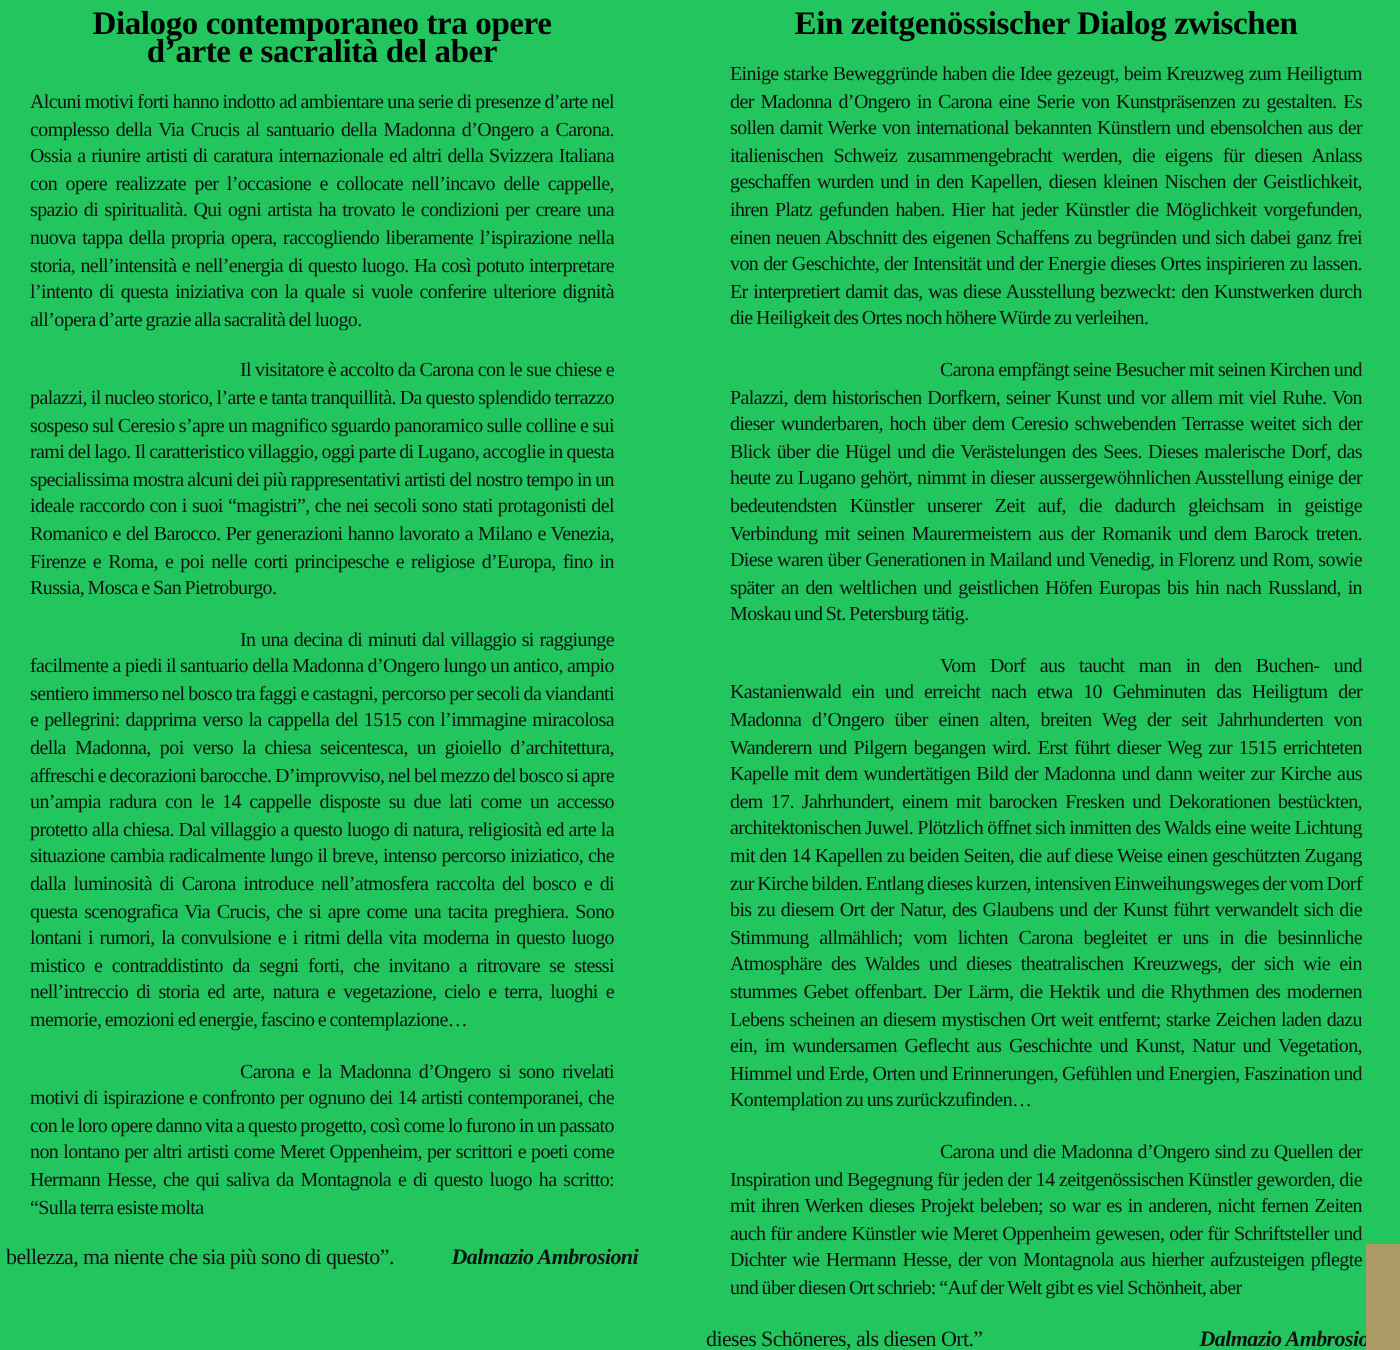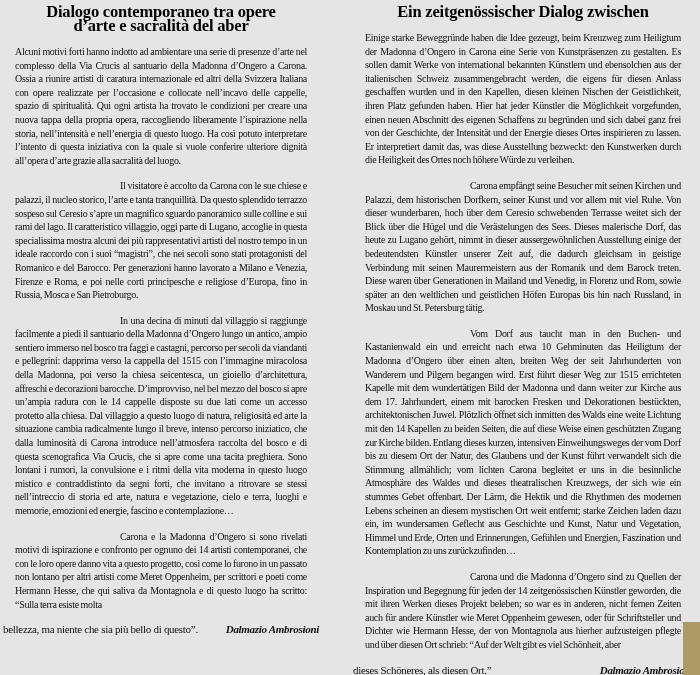--- a/index.html
+++ b/index.html
@@ -4,21 +4,21 @@
 <style>
   html, body {
     margin: 0;
     padding: 0;
     background: #ffffff;
   }
   .page {
     position: relative;
     width: 700px;
     height: 675px;
-    background: #e5e5e5;
+    background: #22c55e;
     overflow: hidden;
     font-family: "Liberation Serif", "DejaVu Serif", serif;
     color: #121212;
   }
   .columns {
     display: flex;
     padding: 5px 7px 0 3px;
     gap: 34px;
   }
   .col {
@@ -79,21 +79,21 @@
       <h1 class="article-title">
         <span class="tline">Dialogo contemporaneo tra opere</span>
         <span class="tline">d’arte e sacralità del aber</span>
       </h1>
       <div class="body-text">
         <p>Alcuni motivi forti hanno indotto ad ambientare una serie di presenze d’arte nel complesso della Via Crucis al santuario della Madonna d’Ongero a Carona. Ossia a riunire artisti di caratura internazionale ed altri della Svizzera Italiana con opere realizzate per l’occasione e collocate nell’incavo delle cappelle, spazio di spiritualità. Qui ogni artista ha trovato le condizioni per creare una nuova tappa della propria opera, raccogliendo liberamente l’ispirazione nella storia, nell’intensità e nell’energia di questo luogo. Ha così potuto interpretare l’intento di questa iniziativa con la quale si vuole conferire ulteriore dignità all’opera d’arte grazie alla sacralità del luogo.</p>
         <p class="indented">Il visitatore è accolto da Carona con le sue chiese e palazzi, il nucleo storico, l’arte e tanta tranquillità. Da questo splendido terrazzo sospeso sul Ceresio s’apre un magnifico sguardo panoramico sulle colline e sui rami del lago. Il caratteristico villaggio, oggi parte di Lugano, accoglie in questa specialissima mostra alcuni dei più rappresentativi artisti del nostro tempo in un ideale raccordo con i suoi “magistri”, che nei secoli sono stati protagonisti del Romanico e del Barocco. Per generazioni hanno lavorato a Milano e Venezia, Firenze e Roma, e poi nelle corti principesche e religiose d’Europa, fino in Russia, Mosca e San Pietroburgo.</p>
         <p class="indented">In una decina di minuti dal villaggio si raggiunge facilmente a piedi il santuario della Madonna d’Ongero lungo un antico, ampio sentiero immerso nel bosco tra faggi e castagni, percorso per secoli da viandanti e pellegrini: dapprima verso la cappella del 1515 con l’immagine miracolosa della Madonna, poi verso la chiesa seicentesca, un gioiello d’architettura, affreschi e decorazioni barocche. D’improvviso, nel bel mezzo del bosco si apre un’ampia radura con le 14 cappelle disposte su due lati come un accesso protetto alla chiesa. Dal villaggio a questo luogo di natura, religiosità ed arte la situazione cambia radicalmente lungo il breve, intenso percorso iniziatico, che dalla luminosità di Carona introduce nell’atmosfera raccolta del bosco e di questa scenografica Via Crucis, che si apre come una tacita preghiera. Sono lontani i rumori, la convulsione e i ritmi della vita moderna in questo luogo mistico e contraddistinto da segni forti, che invitano a ritrovare se stessi nell’intreccio di storia ed arte, natura e vegetazione, cielo e terra, luoghi e memorie, emozioni ed energie, fascino e contemplazione…</p>
         <p class="indented">Carona e la Madonna d’Ongero si sono rivelati motivi di ispirazione e confronto per ognuno dei 14 artisti contemporanei, che con le loro opere danno vita a questo progetto, così come lo furono in un passato non lontano per altri artisti come Meret Oppenheim, per scrittori e poeti come Hermann Hesse, che qui saliva da Montagnola e di questo luogo ha scritto: “Sulla terra esiste molta</p>
         <div class="closing-line">
-          <span>bellezza, ma niente che sia più bello di questo”.</span>
+          <span>bellezza, ma niente che sia più sono di questo”.</span>
           <span class="author">Dalmazio Ambrosioni</span>
         </div>
       </div>
     </div>
 
     <div class="col col-right" lang="de">
       <h1 class="article-title">
         <span class="tline">Ein zeitgenössischer Dialog zwischen</span>
       </h1>
       <div class="body-text">

